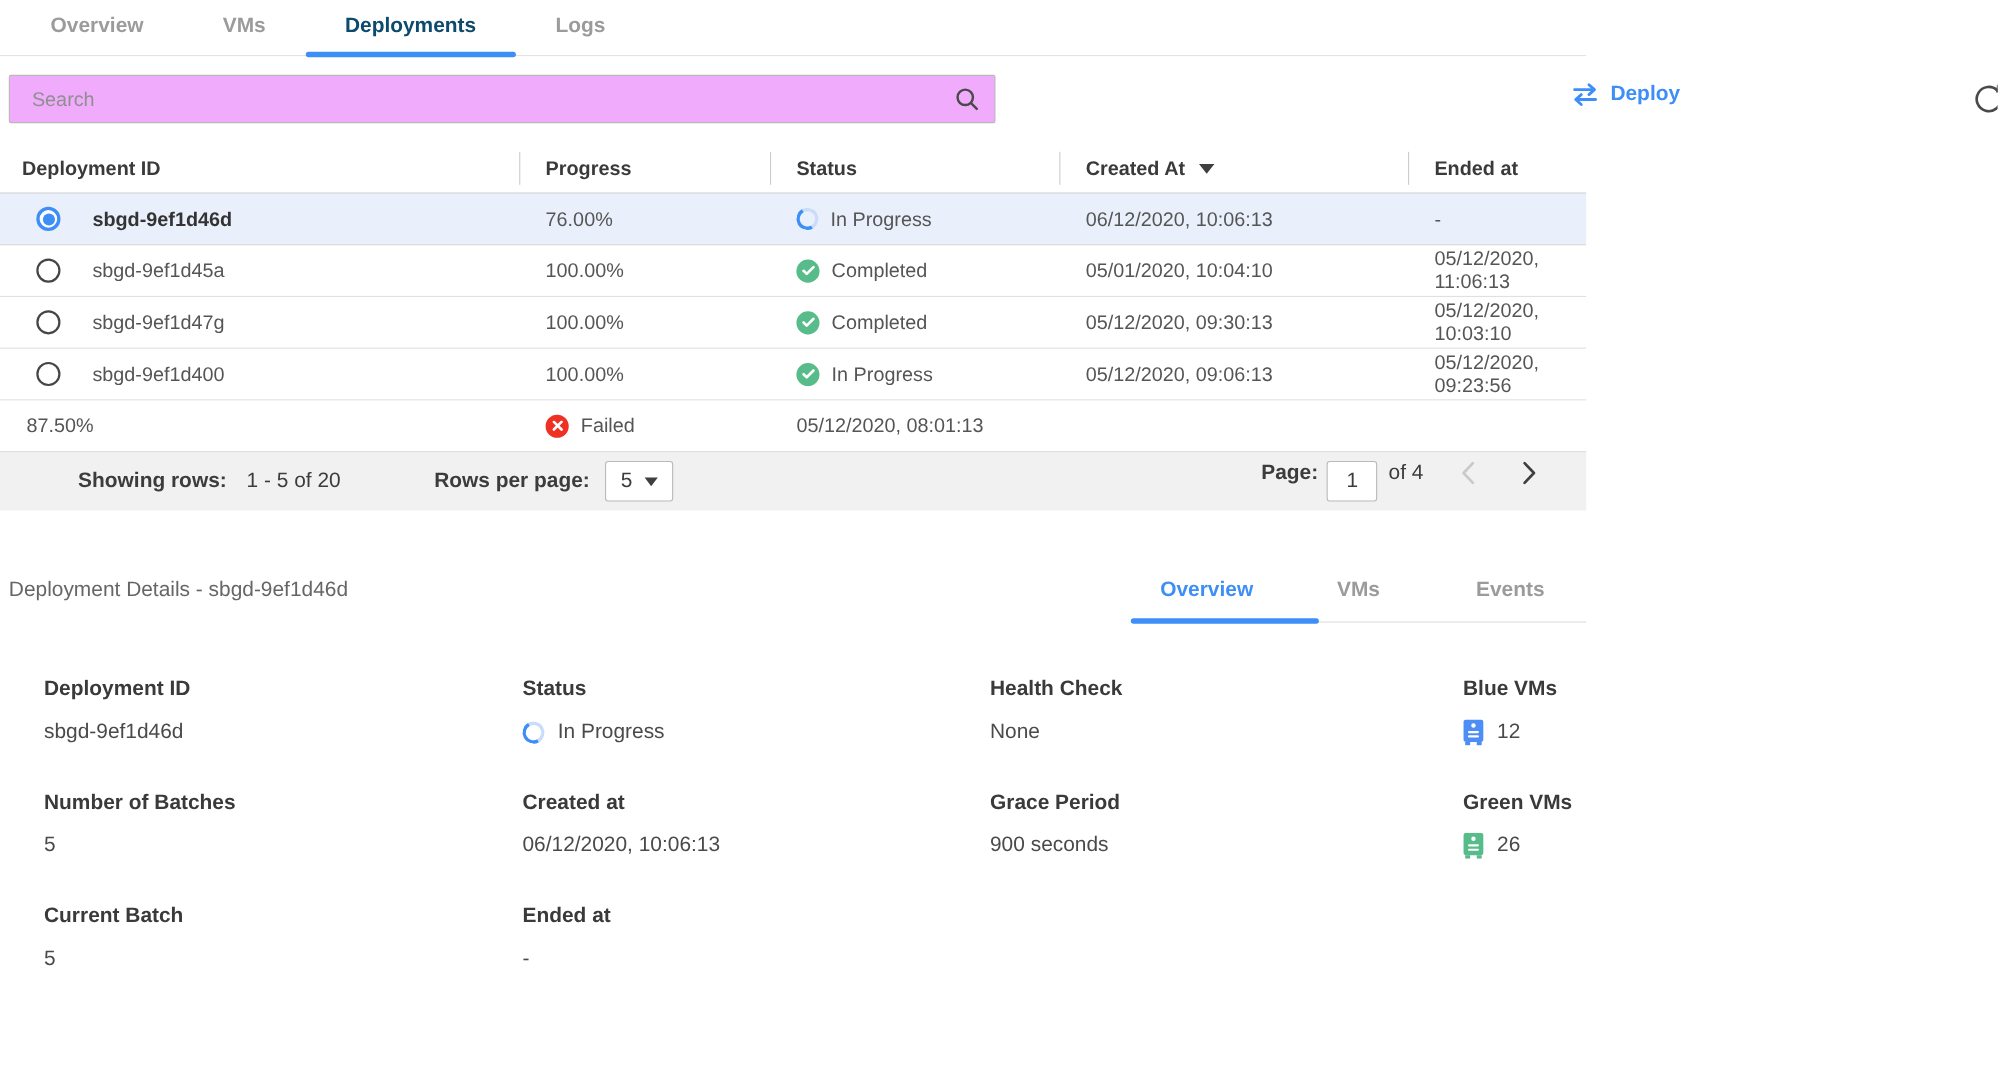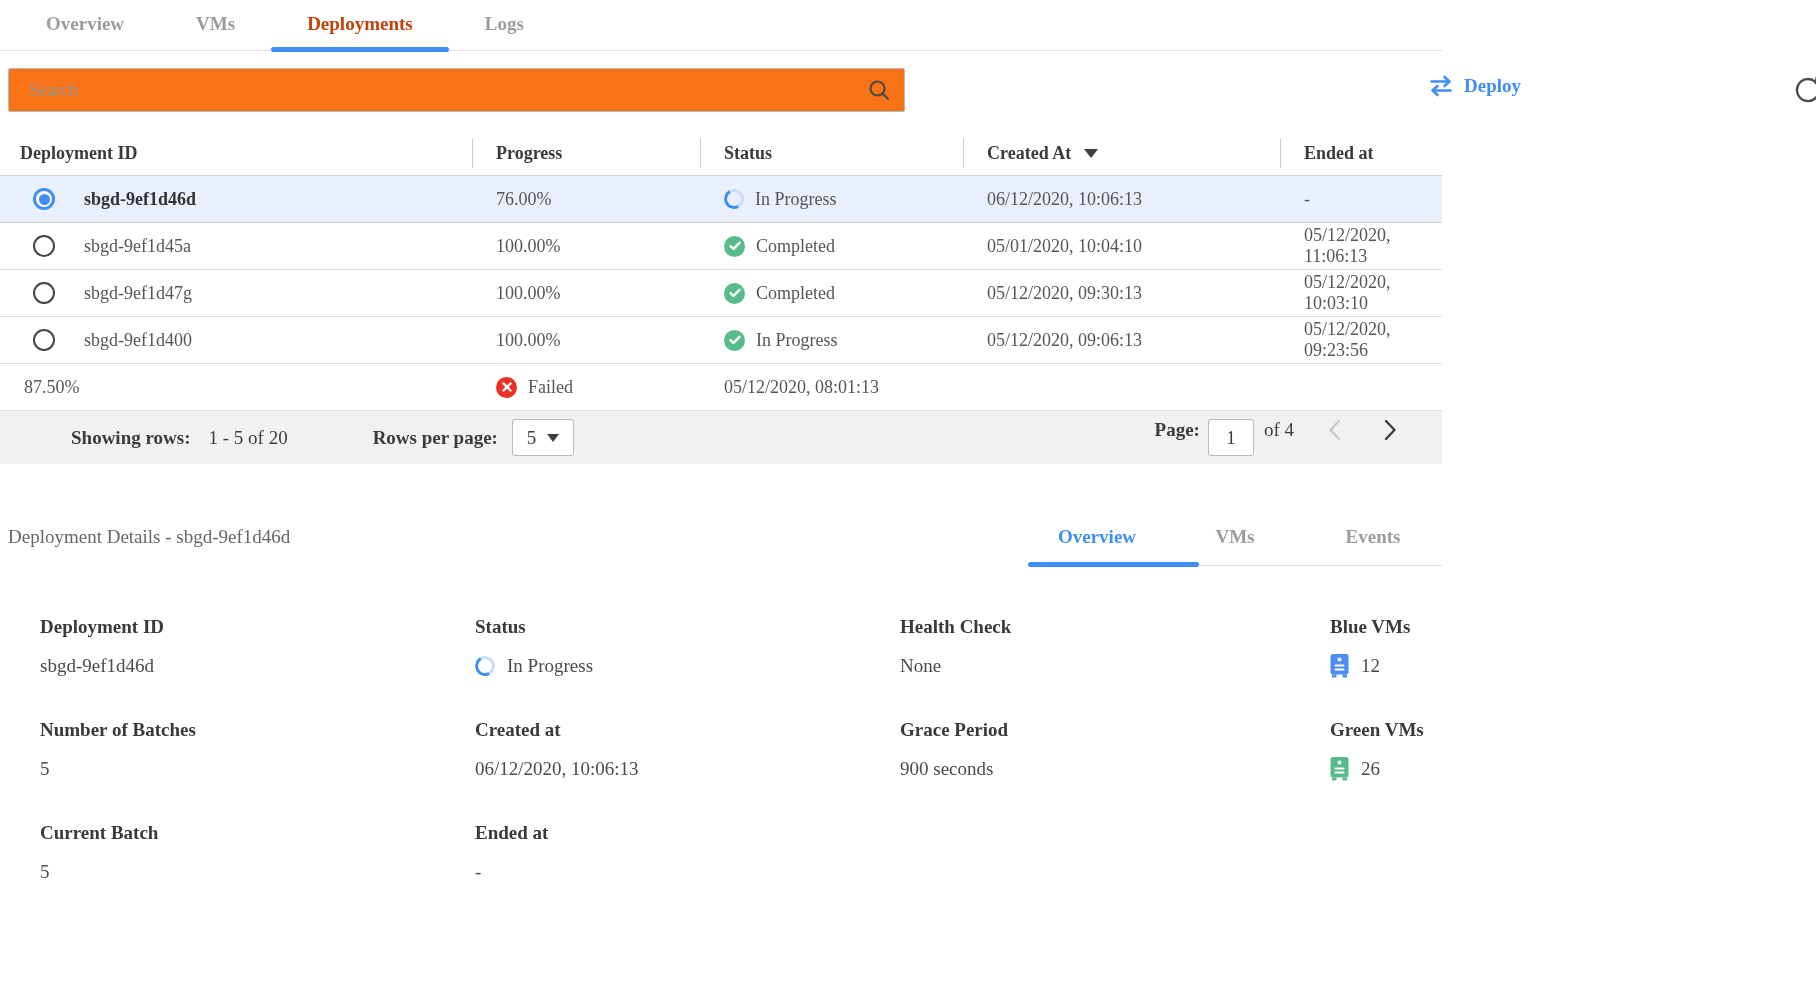--- a/index.html
+++ b/index.html
@@ -1,30 +1,30 @@
 <!DOCTYPE html>
 <html><head>
 <meta charset="utf-8">
 <style>
   * { margin:0; padding:0; box-sizing:border-box; }
   html,body { width:1816px; height:992px; overflow:hidden; background:#fff;
     font-family:"Liberation Sans", sans-serif; color:#4a4a4a; }
-  .page { position:relative; width:1442px; height:992px;font-family:Liberation Serif, serif; }
+  .page { position:relative; width:1442px; height:992px; }
 
   
   .top-tabs { display:flex; padding-left:10px; height:51px; border-bottom:1px solid #e3e3e3; }
   .tab { font-size:19px; font-weight:700; color:#9b9b9b; padding:13px 36px 0; position:relative; cursor:pointer; }
-  .tab.active { color:#c2410c; }
+  .tab.active { color:#0c4a6e; }
   .tab.active::after { content:""; position:absolute; left:0; right:0; bottom:-2px; height:5px;
     background:#3e8ef7; border-radius:3px; }
 
   
   .toolbar { position:relative; height:44px; margin-top:17px; }
   .search-box { position:absolute; left:8px; top:0; width:897px; height:44px;
-    border:1px solid #b9b9b9; border-radius:2px; background:#f97316; display:flex; align-items:center; }
+    border:1px solid #b9b9b9; border-radius:2px; background:#f0abfc; display:flex; align-items:center; }
   .search-box input { flex:1; height:100%; border:none; outline:none; font-size:18px;
     color:#444; padding-left:20px; font-family:inherit; background:transparent; }
   .search-box input::placeholder { color:#8f8f8f; }
   .search-icon { margin-right:13px; display:flex; }
   .deploy-btn { position:absolute; left:1428px; top:7px; display:flex; align-items:center; gap:10px;
     color:#3e8ef7; font-weight:700; font-size:19px; cursor:pointer; background:none; border:none;
     font-family:inherit; }
   .refresh-btn { position:absolute; left:1793px; top:7px; display:flex; cursor:pointer;
     background:none; border:none; }
 

